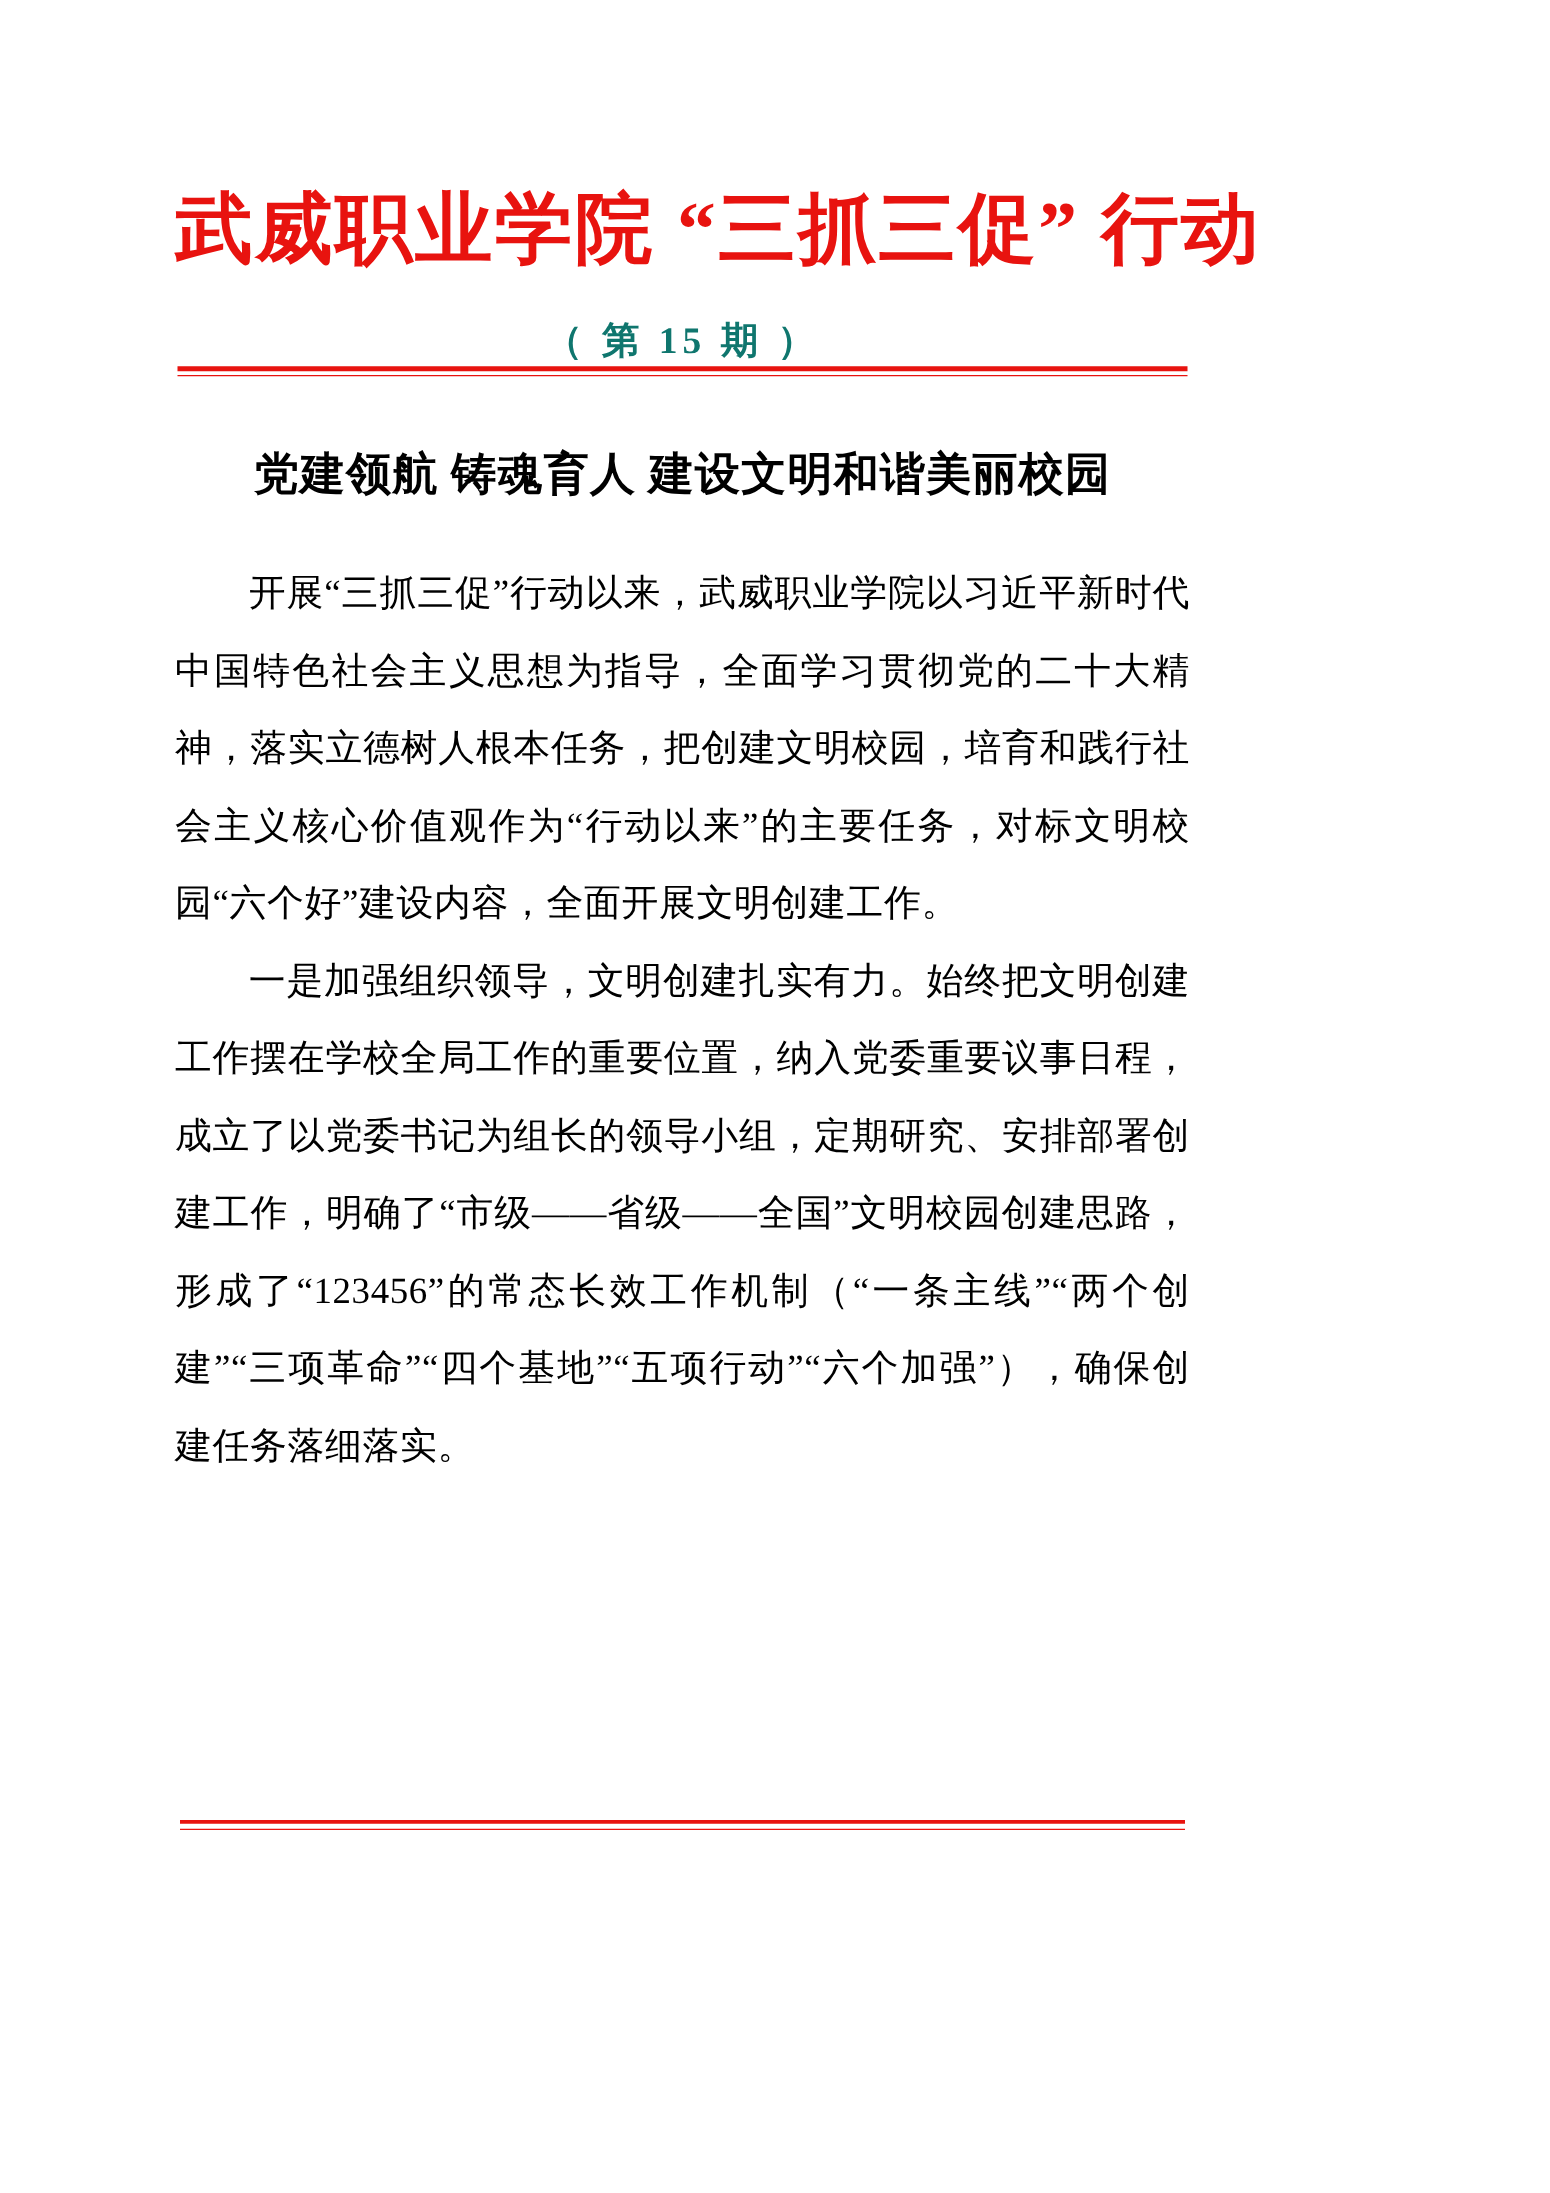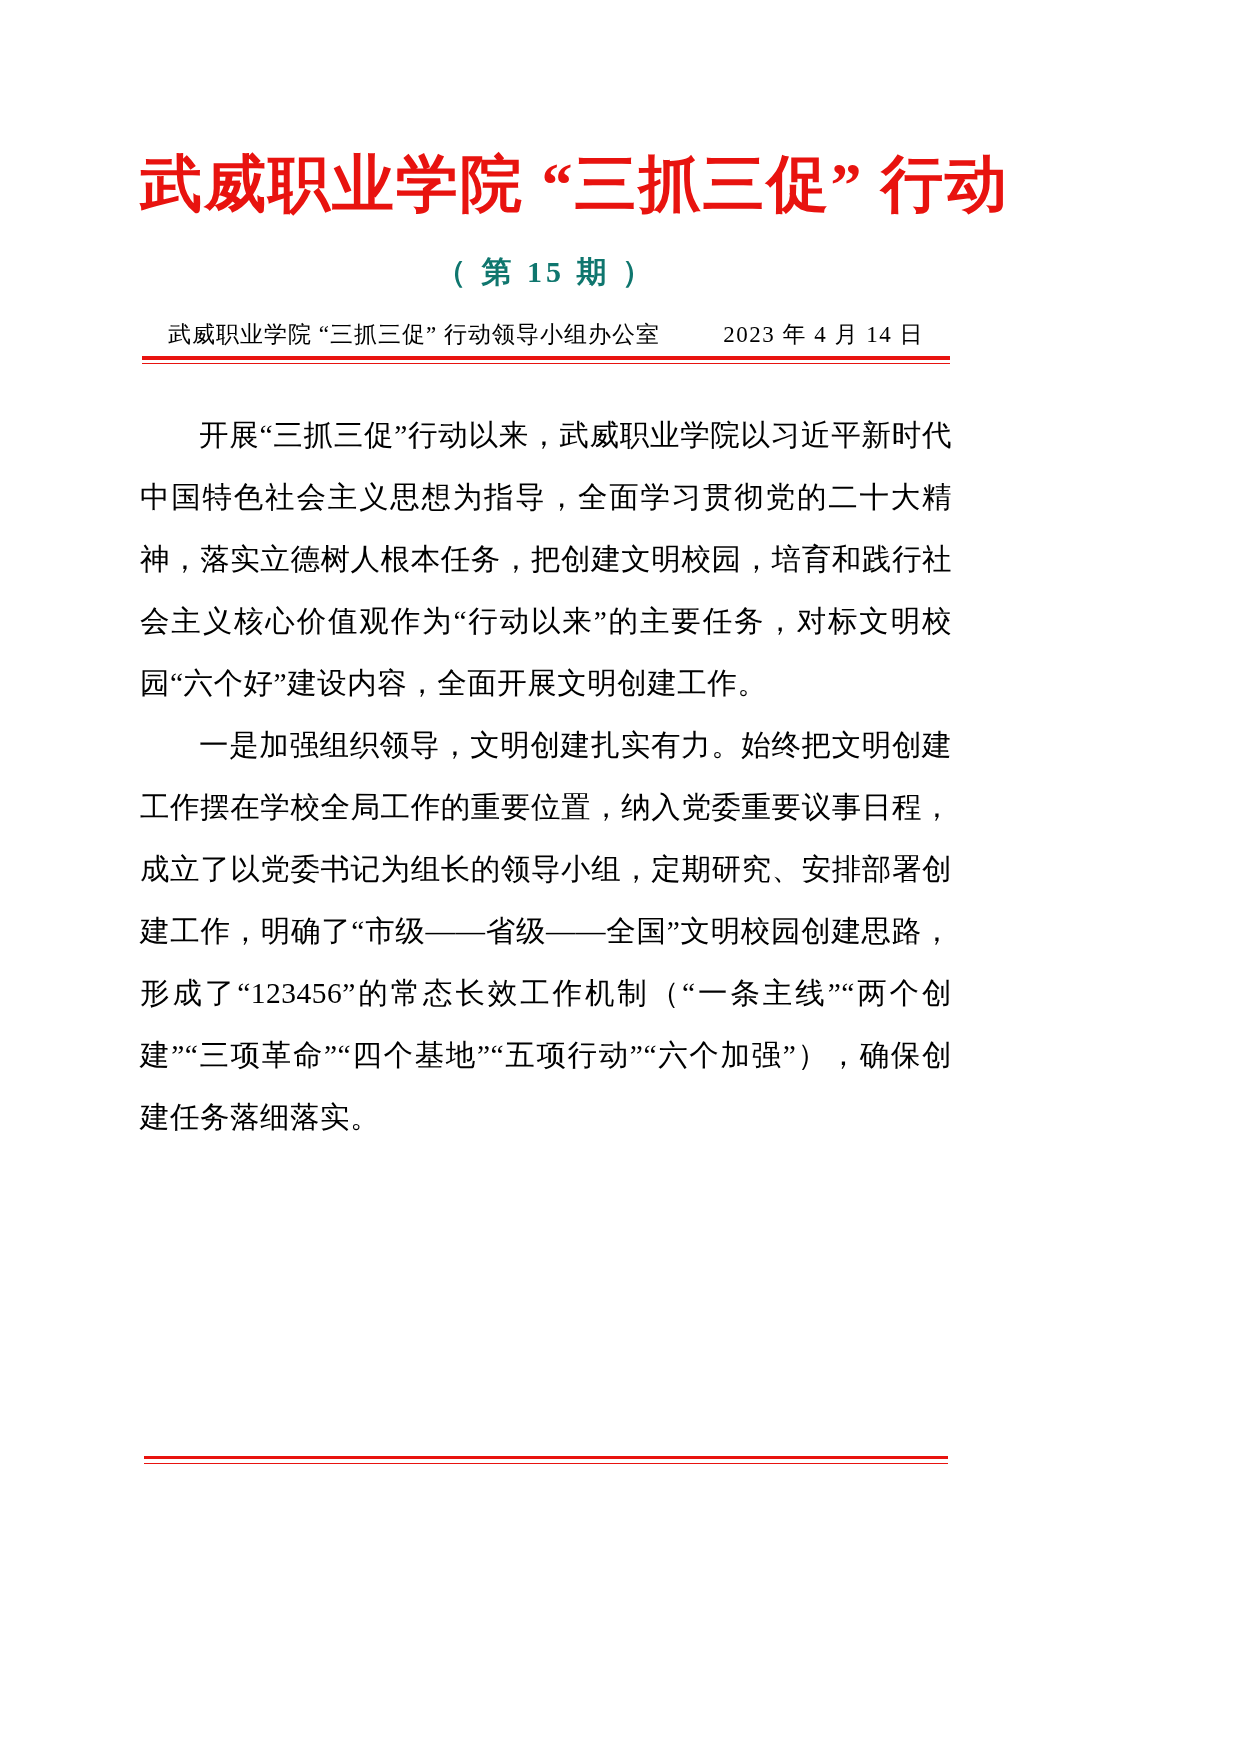--- a/index.html
+++ b/index.html
@@ -115,27 +115,24 @@
 </head>
 <body>
 
 <div class="page">
 
   <div class="masthead">
     <div class="mast-line1">武威职业学院 “三抓三促” 行动</div>
     <div class="issue">（ 第 15 期 ）</div>
   </div>
 
-  <div class="meta-row">
-    <div class="meta-left">武威职业学院 “三抓三促” 行动领导小组办公室</div>
-    <div class="meta-right">2023 年 4 月 14 日</div>
-  </div>
   <div class="rule-thick"></div>
   <div class="rule-thin"></div>
 
+  <div class="article-title">党建领航 铸魂育人 建设文明和谐美丽校园</div>
 
   <div class="body-text">
     <p>开展“三抓三促”行动以来，武威职业学院以习近平新时代中国特色社会主义思想为指导，全面学习贯彻党的二十大精神，落实立德树人根本任务，把创建文明校园，培育和践行社会主义核心价值观作为“行动以来”的主要任务，对标文明校园“六个好”建设内容，全面开展文明创建工作。</p>
     <p><span class="lead-bold">一是加强组织领导，文明创建扎实有力。</span><span>始终把文明创建工作摆在学校全局工作的重要位置，纳入党委重要议事日程，成立了以党委书记为组长的领导小组，定期研究、安排部署创建工作，明确了“市级——省级——全国”文明校园创建思路，形成了“123456”的常态长效工作机制（“一条主线”“两个创建”“三项革命”“四个基地”“五项行动”“六个加强”），确保创建任务落细落实。</span></p>
   </div>
 
   <div class="footer-rules">
     <div class="rule-thick"></div>
     <div class="rule-thin"></div>
   </div>

